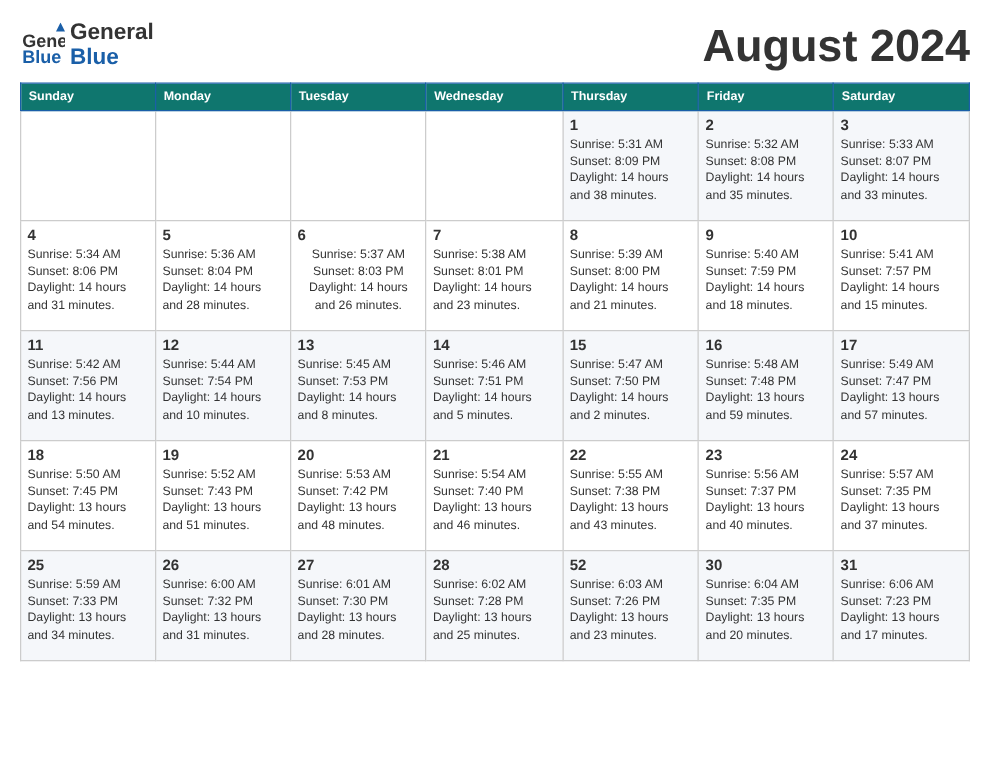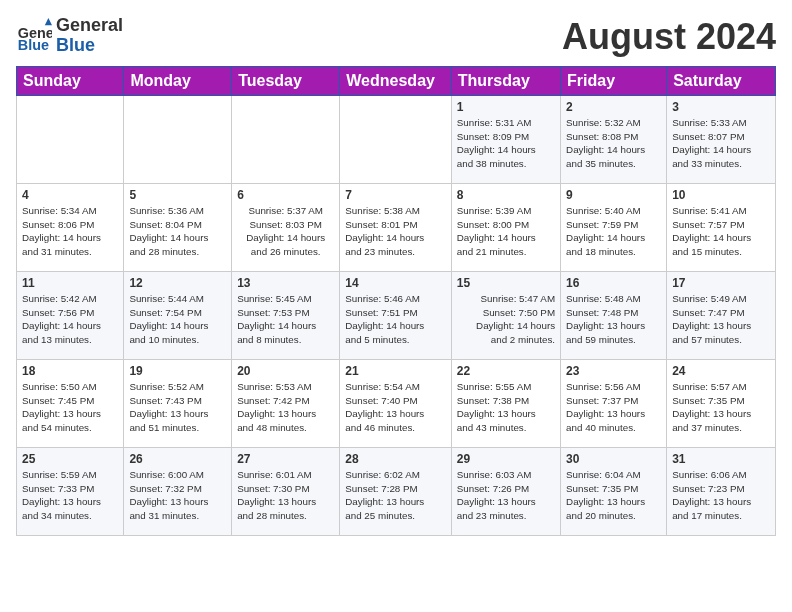--- a/index.html
+++ b/index.html
@@ -41,25 +41,25 @@
     .subtitle {
       font-size: 14px;
       color: #555;
     }
     table {
       width: 100%;
       border-collapse: collapse;
       font-size: 10.5px;
     }
     thead tr th {
-      background-color: #a21caf;
+      background-color: #0f766e;
       color: #fff;
       padding: 5px 6px;
       text-align: left;
-      font-size: 16px;
+      font-size: 10px;
       font-weight: bold;
       border: 1px solid #1a5fa8;
     }
     tbody tr td {
       border: 1px solid #ccc;
       vertical-align: top;
       padding: 4px 5px;
       width: 113px;
       min-height: 80px;
       height: 88px;
@@ -217,21 +217,21 @@
         </td>
         <td>
           <span class="day-num">14</span>
           <div class="day-info" style="white-space: pre-line;">Sunrise: 5:46 AM
 Sunset: 7:51 PM
 Daylight: 14 hours
 and 5 minutes.</div>
         </td>
         <td>
           <span class="day-num">15</span>
-          <div class="day-info" style="white-space: pre-line; text-align: right;">Sunrise: 5:47 AM
+          <div class="day-info" style="white-space: pre-line;">Sunrise: 5:47 AM
 Sunset: 7:50 PM
 Daylight: 14 hours
 and 2 minutes.</div>
         </td>
         <td>
           <span class="day-num">16</span>
           <div class="day-info" style="white-space: pre-line;">Sunrise: 5:48 AM
 Sunset: 7:48 PM
 Daylight: 13 hours
 and 59 minutes.</div>
@@ -318,21 +318,21 @@
 and 28 minutes.</div>
         </td>
         <td>
           <span class="day-num">28</span>
           <div class="day-info" style="white-space: pre-line;">Sunrise: 6:02 AM
 Sunset: 7:28 PM
 Daylight: 13 hours
 and 25 minutes.</div>
         </td>
         <td>
-          <span class="day-num">29</span>
+          <span class="day-num">52</span>
           <div class="day-info" style="white-space: pre-line;">Sunrise: 6:03 AM
 Sunset: 7:26 PM
 Daylight: 13 hours
 and 23 minutes.</div>
         </td>
         <td>
           <span class="day-num">30</span>
           <div class="day-info" style="white-space: pre-line;">Sunrise: 6:04 AM
 Sunset: 7:35 PM
 Daylight: 13 hours

